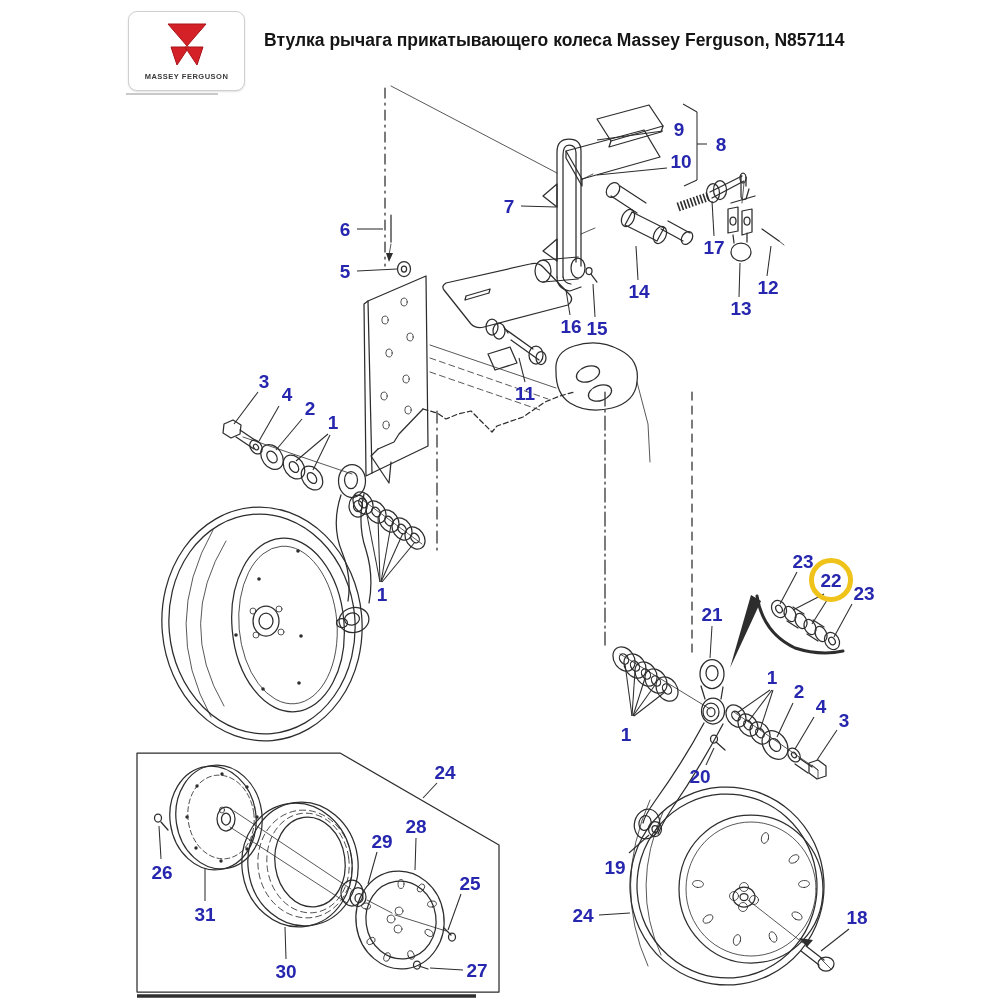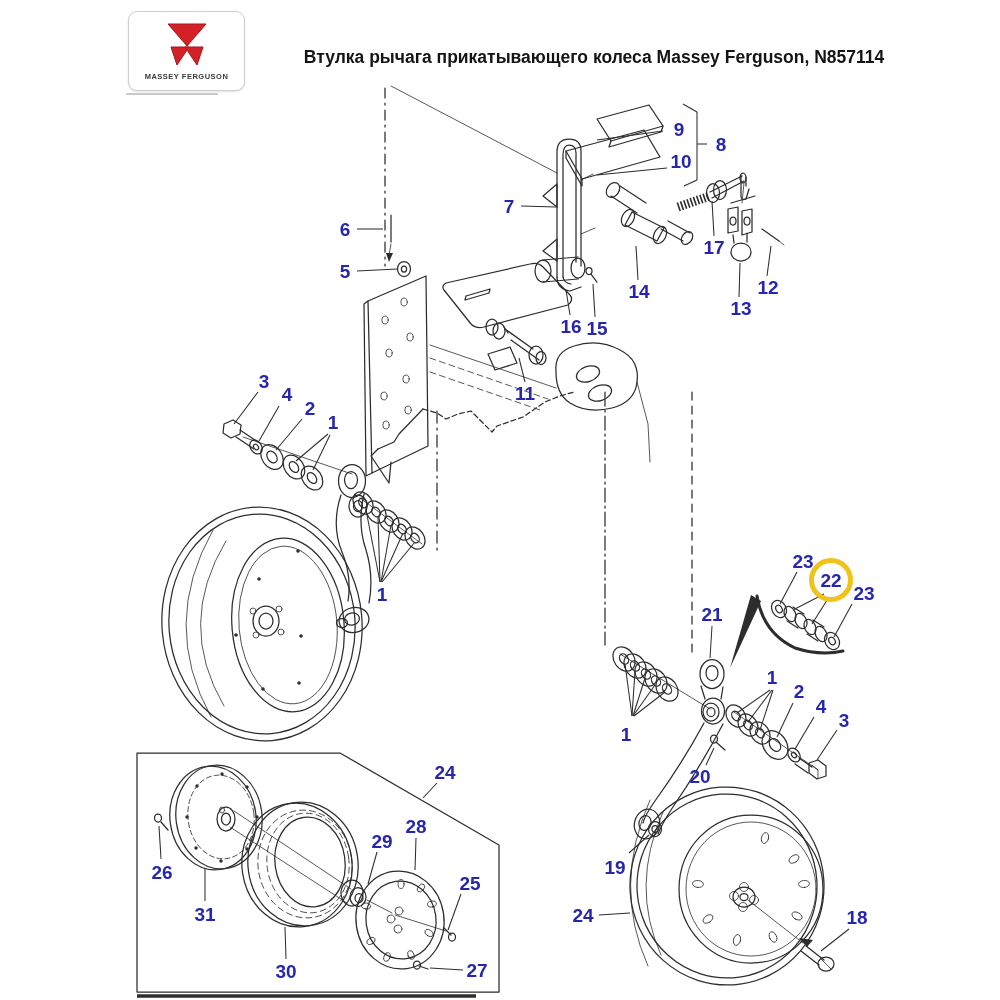--- a/index.html
+++ b/index.html
@@ -5,21 +5,21 @@
   html,body{margin:0;padding:0;background:#ffffff;}
   .stage{position:relative;width:1000px;height:1000px;background:#fff;overflow:hidden;
          font-family:"Liberation Sans", sans-serif;}
   .diagram{position:absolute;left:0;top:0;}
   .logo-card{position:absolute;left:128px;top:11px;width:115px;height:78px;background:#fff;
              border:1.5px solid #cfcfcf;border-radius:9px;box-shadow:0 1px 2px rgba(0,0,0,.12);
              display:flex;flex-direction:column;align-items:center;justify-content:flex-end;}
   .logo-underline{position:absolute;left:126px;top:93px;width:92px;height:2px;background:#c9c9c9;}
   .brand-text{font-size:7.5px;font-weight:bold;letter-spacing:.5px;color:#3a3a3a;margin-bottom:9px;white-space:nowrap;}
   .logo-tris{position:absolute;left:50%;top:10px;transform:translateX(-50%);}
-  .page-title{position:absolute;left:264px;top:47px;width:660px;font-size:17.5px;font-weight:bold;color:#141414;text-align:center;}
+  .page-title{position:absolute;left:264px;top:30px;width:660px;font-size:17.5px;font-weight:bold;color:#141414;}
   svg .ln{stroke:#2d2d2d;stroke-width:1.25;fill:none;stroke-linecap:round;stroke-linejoin:round;}
   svg .thin{stroke-width:.8;}
   svg .thick{stroke-width:3;}
   svg .filldark{fill:#2d2d2d;stroke:none;}
   svg .dot{fill:#2d2d2d;stroke:none;}
   svg .leader{stroke:#2d2d2d;stroke-width:1.05;fill:none;}
   svg .part-label{font-family:"Liberation Sans",sans-serif;font-weight:bold;font-size:19px;}
 </style>
 </head>
 <body>

